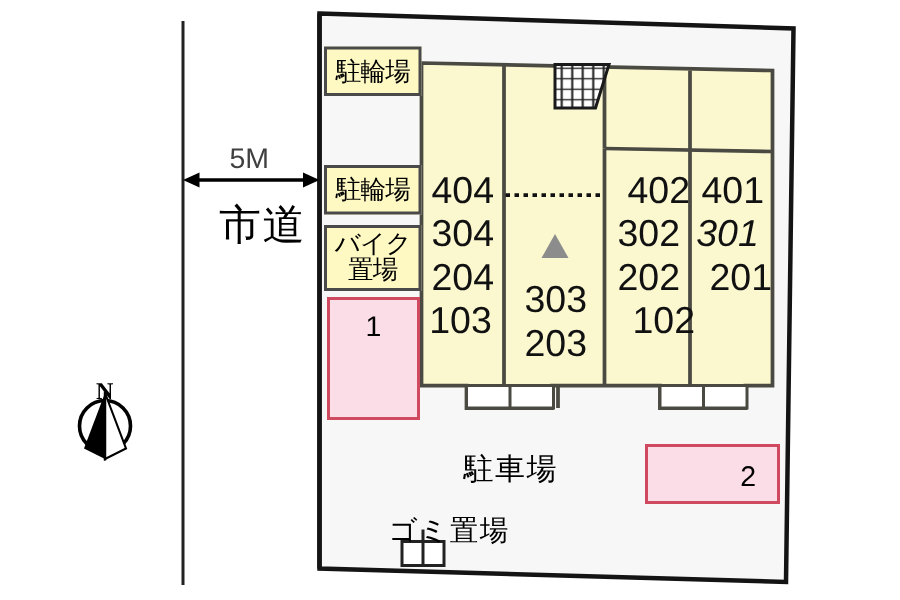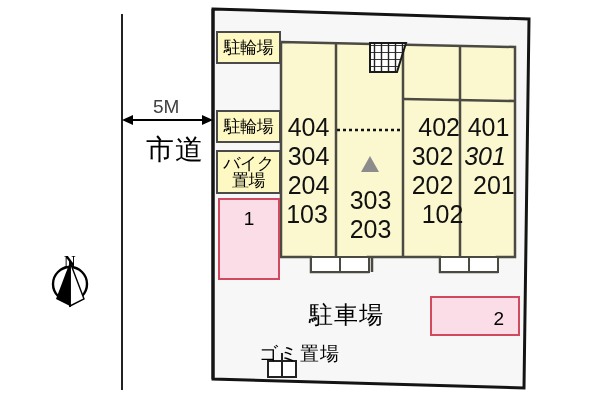--- a/index.html
+++ b/index.html
@@ -188,18 +188,18 @@
   <div class="room" style="left:405px; top:171px; width:55px;">202</div>
   <div class="room" style="left:405px; top:200px; width:75px;">102</div>
 
   <div class="room" style="left:461px; top:113px; width:55px;">401</div>
   <div class="room" style="left:461px; top:142px; width:48px;font-style:italic;">301</div>
   <div class="room" style="left:461px; top:171px; width:35px;margin-left:12px;">201</div>
 
   <div class="dim-label" style="left:153px; top:96px;">5M</div>
   <div class="road-label" style="left:146px; top:131px;">市道</div>
 
-  <div class="area-label" style="left:309px; top:299px; font-size:24px; letter-spacing:1px;">駐車場</div>
+  <div class="area-label" style="left:309px; top:299px; font-size:20px; letter-spacing:1px;">駐車場</div>
   <div class="area-label" style="left:259px; top:341px; font-size:19px; letter-spacing:1px;">ゴミ置場</div>
 
   <div class="compass-n" style="left:64px; top:253px;">N</div>
 
 </div>
 
 </body></html>

